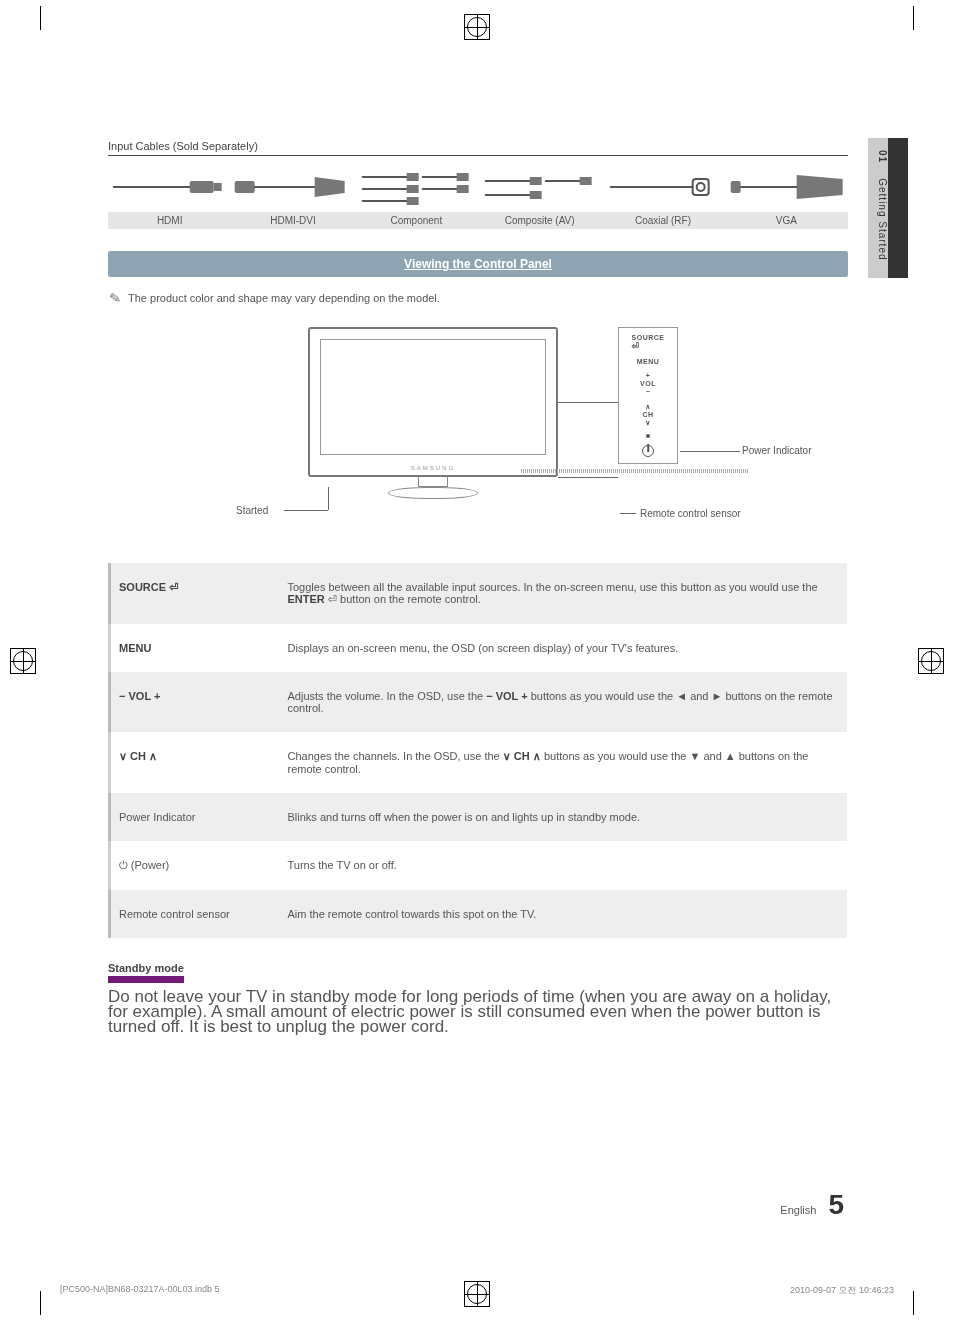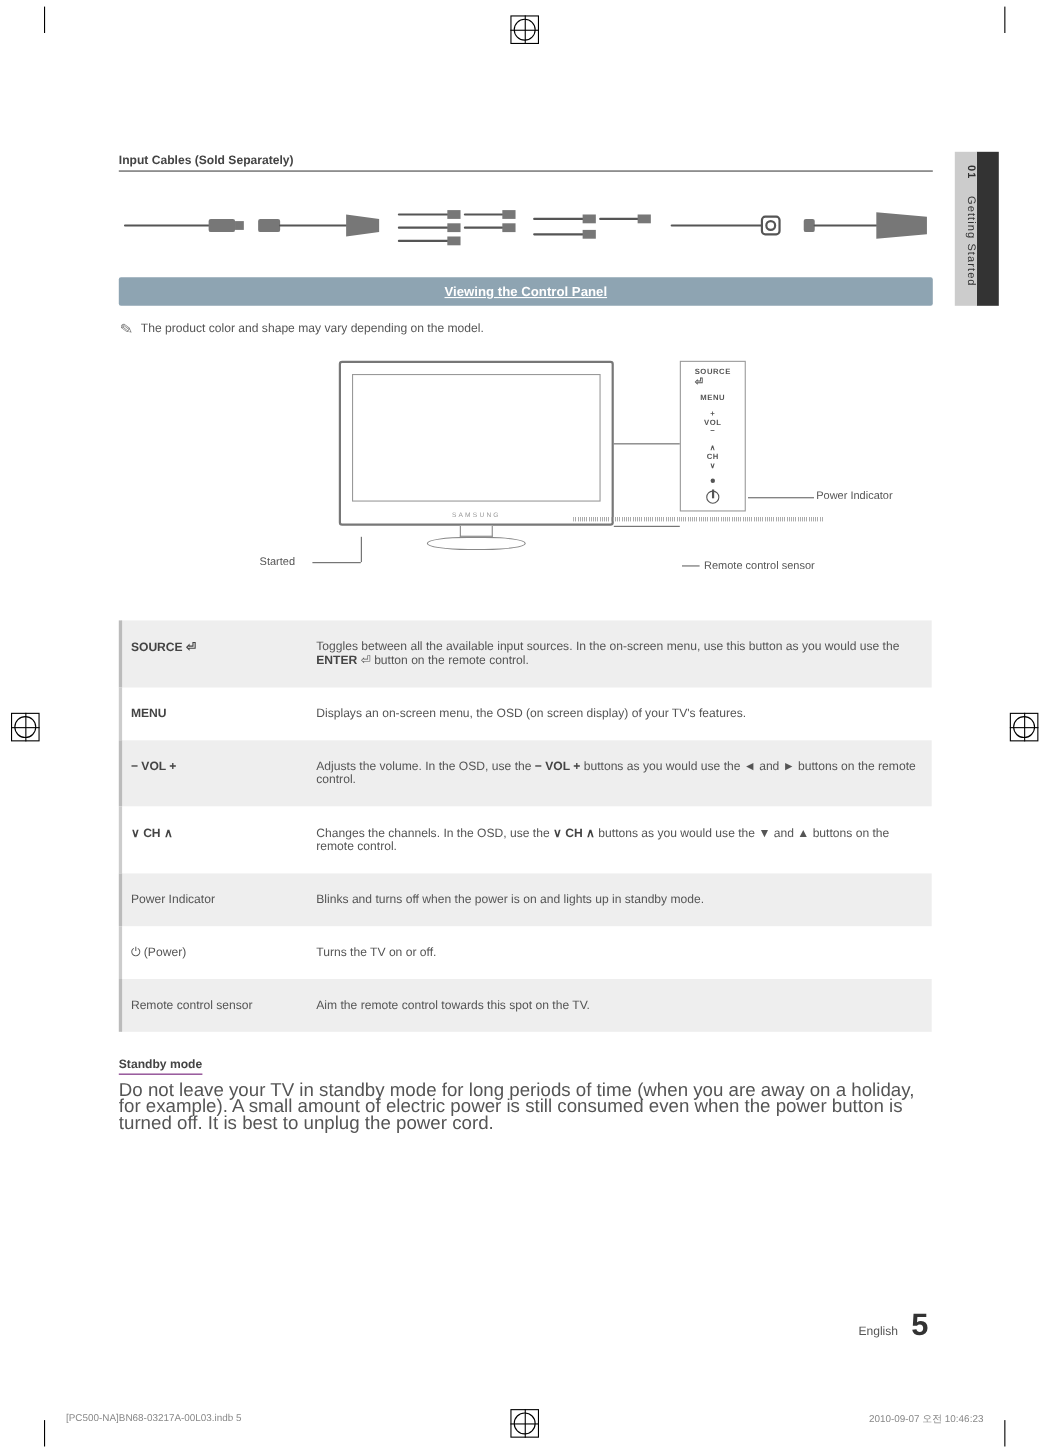--- a/index.html
+++ b/index.html
@@ -8,21 +8,21 @@
   .crop-v { width: 1px; height: 24px; }
   .reg-mark { position: absolute; width: 26px; height: 26px; }
   .reg-mark .sq { position:absolute; inset:0; border:1px solid #000; }
   .reg-mark .circ { position:absolute; inset:3px; border:1px solid #000; border-radius:50%; }
   .reg-mark .hv::before, .reg-mark .hv::after { content:""; position:absolute; background:#000; }
   .reg-mark .hv::before { left:0; right:0; top:50%; height:1px; }
   .reg-mark .hv::after { top:0; bottom:0; left:50%; width:1px; }
 
   .page { position: absolute; left: 108px; top: 140px; width: 740px; }
 
-  .cables-header { font-size: 11px; font-weight: bold; color: #444; border-bottom: 1px solid #444; padding-bottom: 3px; margin-bottom: 24px; }
+  .cables-header { font-size: 11px; font-weight: normal; color: #444; border-bottom: 1px solid #444; padding-bottom: 3px; margin-bottom: 6px; }
   .cables-row { display: flex; align-items: stretch; }
   .cable-cell { flex: 1; text-align: center; }
   .cable-img { height: 50px; display:flex; align-items:center; justify-content:center; }
   .cable-label-row { background: #e6e6e6; display: flex; }
   .cable-label { flex: 1; text-align: center; font-size: 10px; color: #555; padding: 3px 0; }
 
   .section-title-bar { margin-top: 22px; background: #8ea4b2; color: #fff; font-size: 12px; font-weight: bold; text-align: center; padding: 6px 0; border-radius: 2px; text-decoration: underline; }
 
   .note-row { margin-top: 14px; font-size: 11px; color: #555; display:flex; align-items:center; gap:6px; }
   .note-icon { width:14px; height:14px; display:inline-flex; align-items:center; justify-content:center; transform: rotate(-8deg); font-size:14px; color:#777;}
@@ -53,21 +53,21 @@
 
   .ctrl-table { width: 100%; margin-top: 36px; border-collapse: collapse; font-size: 11px; }
   .ctrl-table tr td { padding: 18px 8px; vertical-align: top; color:#555; }
   .ctrl-table tr td:first-child { width: 170px; font-weight: normal; }
   .ctrl-table tr:nth-child(odd) td { background: #eee; }
   .ctrl-table tr td:first-child { border-left: 3px solid #ccc; }
   .ctrl-table tr:nth-child(odd) td:first-child { border-left: 3px solid #bbb; }
   .bold { font-weight: bold; color:#444; }
   .sym { font-family: Arial; }
 
-  .standby-h { margin-top: 24px; font-size: 11px; font-weight: bold; color:#444; border-bottom:1px solid #701a75; display:inline-block; padding-bottom:2px; }
+  .standby-h { margin-top: 24px; font-size: 11px; font-weight: bold; color:#444; border-bottom:7px solid #701a75; display:inline-block; padding-bottom:2px; }
   .standby-p { margin-top: 6px; font-size: 17px; line-height: 15px; color:#555; }
 
   .side-tab { position:absolute; right:66px; top:138px; width:20px; height:140px; background:#ccc; }
   .side-tab-dark { position:absolute; right:46px; top:138px; width:20px; height:140px; background:#333; }
   .side-tab-text { position:absolute; right:66px; top:150px; width:20px; text-align:center; writing-mode:vertical-rl; font-size:10px; color:#333; letter-spacing:1px; }
   .side-tab-num { font-weight:bold; }
 
   .footer-area { position:absolute; right:110px; bottom:100px; font-size:11px; color:#555; display:flex; align-items:baseline; gap:12px;}
   .footer-page { font-size:28px; font-weight:bold; color:#333; }
 
@@ -188,20 +188,28 @@
     <div class="cable-cell">
         <div class="cable-img">
       <svg class="cable" viewBox="0 0 120 40">
             <rect class="fillg" x="4" y="14" width="10" height="12" rx="2"></rect>
             <line class="stroke" x1="14" y1="20" x2="70" y2="20"></line>
             <polygon class="fillg" points="70,8 116,12 116,28 70,32"></polygon>
           </svg>
     </div>
       </div>
   </div>
+  <div class="cable-label-row">
+    <div class="cable-label">HDMI</div>
+    <div class="cable-label">HDMI-DVI</div>
+    <div class="cable-label">Component</div>
+    <div class="cable-label">Composite (AV)</div>
+    <div class="cable-label">Coaxial (RF)</div>
+    <div class="cable-label">VGA</div>
+  </div>
 
   <div class="section-title-bar">Viewing the Control Panel</div>
 
   <div class="note-row">
     <span class="note-icon">✎</span>
     <span>The product color and shape may vary depending on the model.</span>
   </div>
 
   <div class="tv-block">
     <div class="tv-body">

